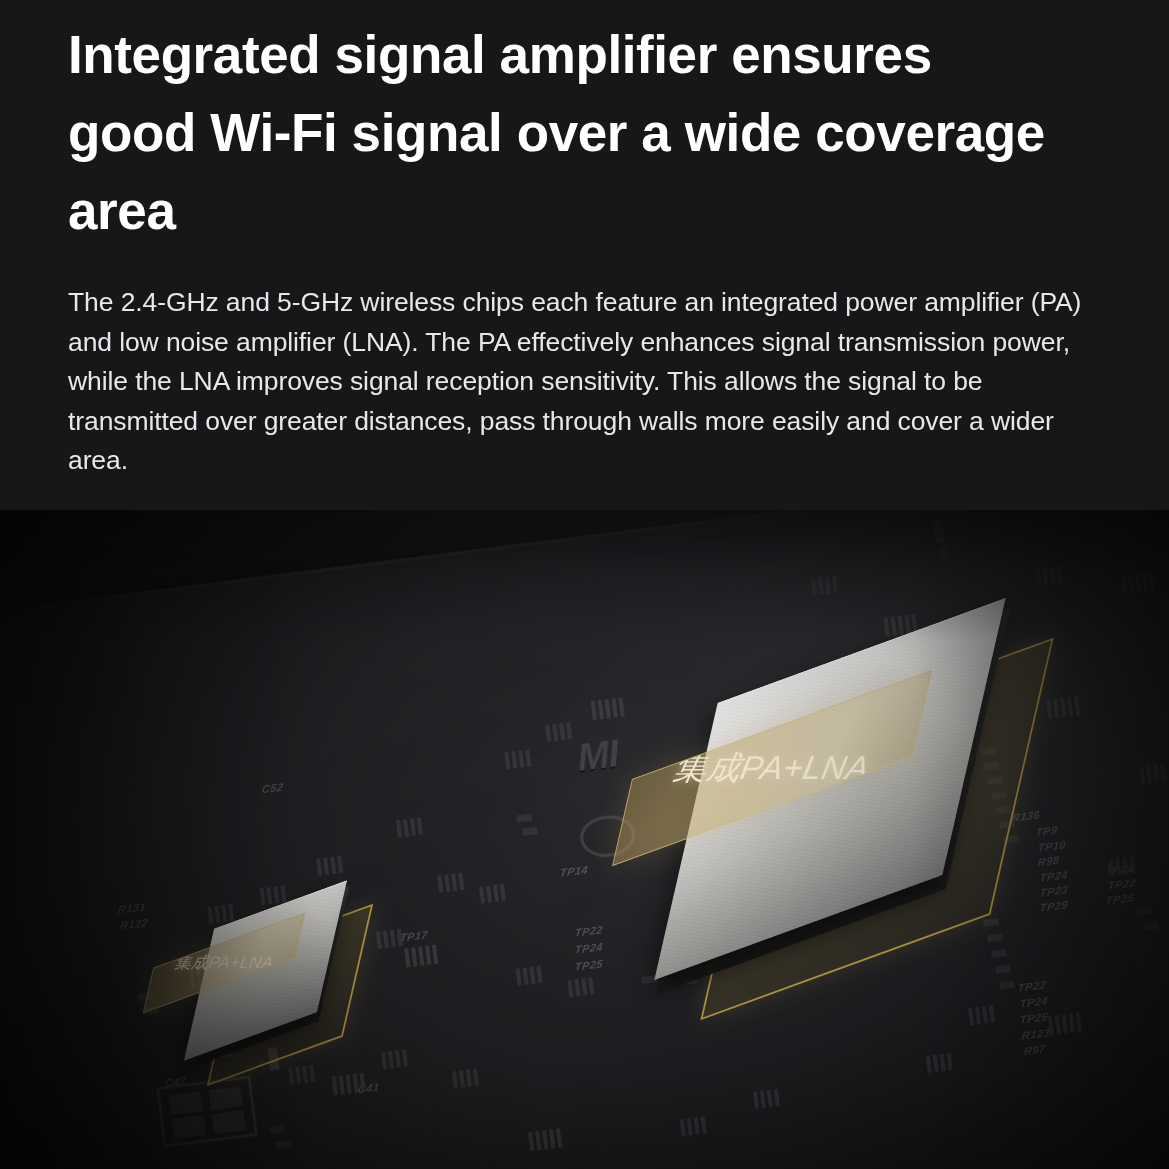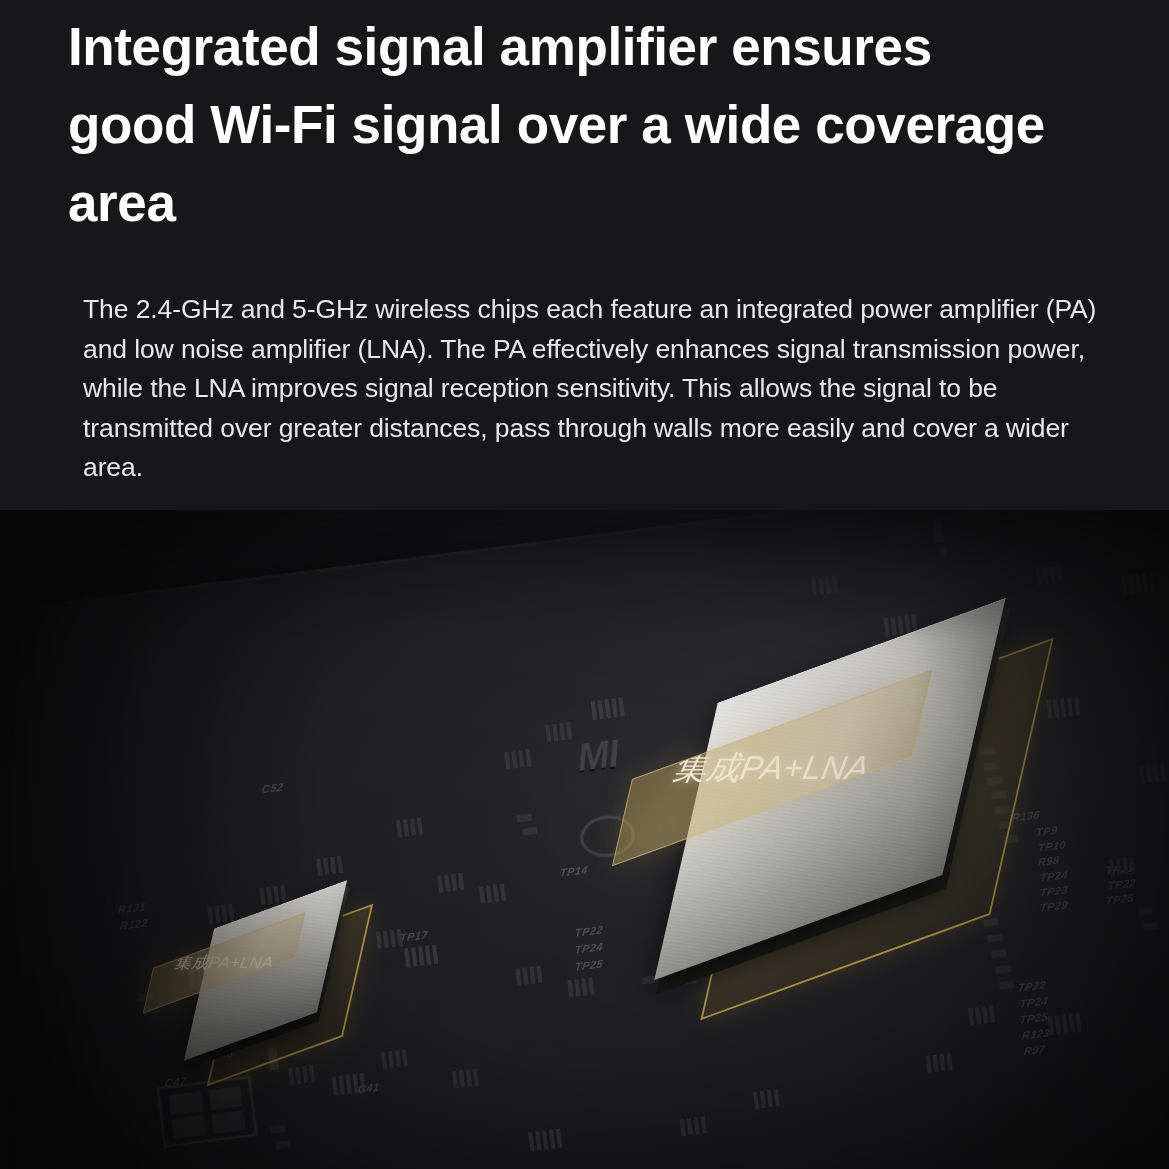--- a/index.html
+++ b/index.html
@@ -26,32 +26,32 @@
   .text-block {
     position: absolute;
     left: 68px;
     top: 0;
     width: 1010px;
     z-index: 40;
   }
 
   .headline {
     margin: 0;
-    padding-top: 8px;
+    padding-top: 16px;
     color: #ffffff;
     font-family: "Liberation Sans", sans-serif;
     font-weight: 700;
     font-size: 53px;
     line-height: 78px;
     letter-spacing: -0.4px;
     width: 1000px;
   }
 
   .body-copy {
-    margin: 15px;
+    margin: 0;
     padding-top: 33px;
     color: #e8e8ea;
     font-family: "Liberation Sans", sans-serif;
     font-weight: 400;
     font-size: 26.5px;
     line-height: 39.5px;
     letter-spacing: -0.1px;
     width: 1030px;
   }
 

